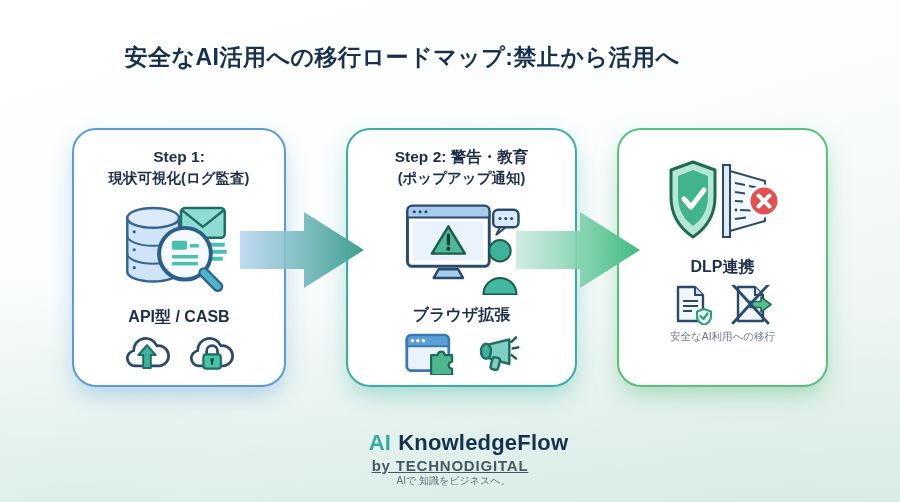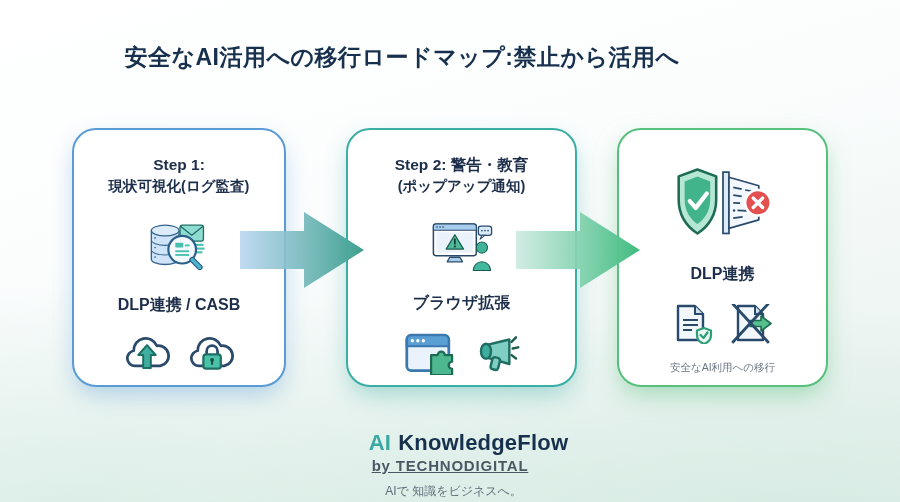--- a/index.html
+++ b/index.html
@@ -16,42 +16,42 @@
       linear-gradient(165deg,#ffffff 0%,#fbfdfd 40%,#ecf4f1 80%,#e7f1ed 100%);
   }
   .page-title{
     position:absolute;top:42px;left:0;width:804px;text-align:center;
     font-size:23px;font-weight:bold;color:#17304e;letter-spacing:.5px;margin:0;
   }
   .card{
     position:absolute;top:128px;height:259px;background:#fff;
     border-radius:24px;box-sizing:border-box;border:2px solid;
     display:flex;flex-direction:column;align-items:center;
-    padding:24px 6px 10px 6px;z-index:2;gap:12px;
+    padding:16px 6px 10px 6px;z-index:2;
   }
   .card-1{left:72px;width:214px;border-color:#5b9bd5;box-shadow:0 10px 24px -4px rgba(91,155,213,.45);}
   .card-2{left:346px;width:231px;border-color:#3aada5;box-shadow:0 10px 24px -4px rgba(58,173,165,.45);}
   .card-3{left:617px;width:211px;border-color:#57c07c;box-shadow:0 10px 24px -4px rgba(87,192,124,.5);}
   .card-heading{text-align:center;color:#1d2e4a;font-weight:bold;line-height:1.45;}
   .hl1{font-size:15.5px;}
   .hl2{font-size:14.5px;white-space:nowrap;}
   .card-3 .hl2{font-size:13px;letter-spacing:-.4px;}
   .main-icon{margin-top:13px;}
   .card-label{font-size:16px;font-weight:bold;color:#1d2e4a;margin-top:10px;white-space:nowrap;}
   .sub-icons{display:flex;align-items:center;gap:16px;margin-top:7px;}
   .card-caption{font-size:10.5px;color:#6a7684;margin-top:5px;white-space:nowrap;}
   .arrow{position:absolute;top:212px;width:124px;height:76px;z-index:5;}
   .arrow-1{left:240px;}
   .arrow-2{left:516px;}
   .footer{position:absolute;left:0;top:430px;width:900px;text-align:center;}
   .brand{font-size:22px;font-weight:bold;letter-spacing:.2px;}
   .brand-ai{color:#39a9a1;margin-left:37px;}
   .brand-name{color:#16304d;margin-left:7px;margin-top:27px;}
   .byline{font-size:15px;font-weight:bold;color:#4a5863;letter-spacing:.8px;margin-top:1px;text-decoration:underline;}
-  .tagline{font-size:12px;color:#5f6e79;margin-top:9px;padding-left:7px;}
+  .tagline{font-size:10px;color:#5f6e79;padding-left:7px;}
 </style>
 </head>
 <body>
 
 <div class="canvas">
 
   <h1 class="page-title">安全なAI活用への移行ロードマップ:禁止から活用へ</h1>
 
   <div class="card card-1">
     <div class="card-heading">
@@ -78,21 +78,21 @@
       <g>
         <circle cx="66" cy="52" r="26" fill="#f3f9ff" stroke="#2a5f8a" stroke-width="4"></circle>
         <rect x="53" y="39" width="15" height="9" rx="1.5" fill="#49bfae"></rect>
         <line x1="71" y1="44" x2="80" y2="44" stroke="#49bfae" stroke-width="3.5"></line>
         <line x1="53" y1="55" x2="79" y2="55" stroke="#49bfae" stroke-width="3.5"></line>
         <line x1="53" y1="62" x2="79" y2="62" stroke="#49bfae" stroke-width="3.5"></line>
         <line x1="85" y1="71" x2="99" y2="85" stroke="#2a5f8a" stroke-width="11" stroke-linecap="round"></line>
         <line x1="85" y1="71" x2="99" y2="85" stroke="#4fb3c9" stroke-width="6.5" stroke-linecap="round"></line>
       </g>
     </svg>
-    <div class="card-label">DLP連携 / CASB</div>
+    <div class="card-label">API型 / CASB</div>
     <div class="sub-icons">
       <svg width="48" height="40" viewBox="0 0 44 36">
         <path d="M34 28 H11 a7 7 0 0 1 -1.2 -13.9 A11 11 0 0 1 31 9.6 A8 8 0 0 1 34 28 Z" fill="#ffffff" stroke="#2a4a6b" stroke-width="2.5" stroke-linejoin="round"></path>
         <polygon points="22,9 30,18 25.5,18 25.5,30 18.5,30 18.5,18 14,18" fill="#3fae9e" stroke="#1f6e63" stroke-width="1.8" stroke-linejoin="round"></polygon>
       </svg>
       <svg width="48" height="40" viewBox="0 0 44 36">
         <path d="M34 28 H11 a7 7 0 0 1 -1.2 -13.9 A11 11 0 0 1 31 9.6 A8 8 0 0 1 34 28 Z" fill="#ffffff" stroke="#2a4a6b" stroke-width="2.5" stroke-linejoin="round"></path>
         <path d="M18 18 v-3.5 a5 5 0 0 1 10 0 V18" fill="none" stroke="#2a4a6b" stroke-width="2.5"></path>
         <rect x="15" y="17.5" width="16" height="13" rx="2.5" fill="#49c2a8" stroke="#1f6e63" stroke-width="2"></rect>
         <circle cx="23" cy="22.5" r="1.8" fill="#1f4e44"></circle>

